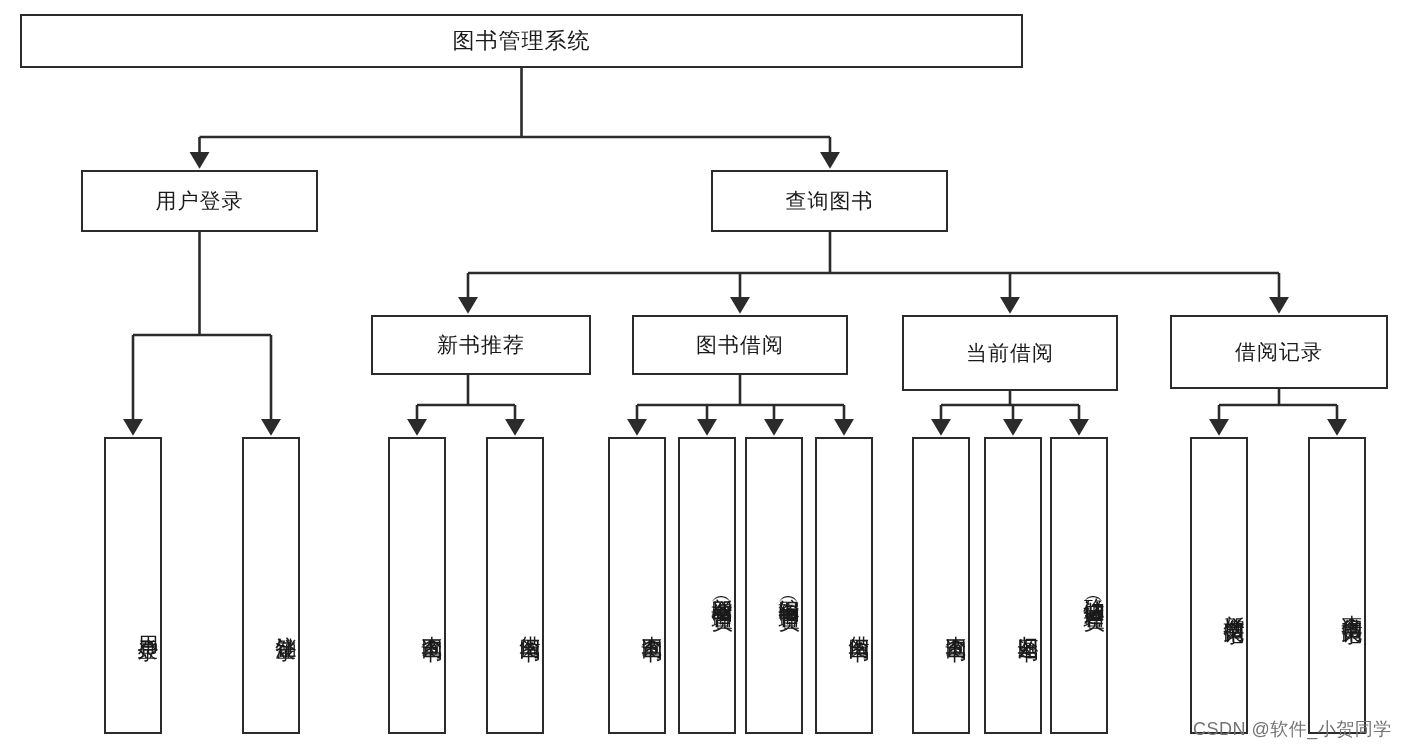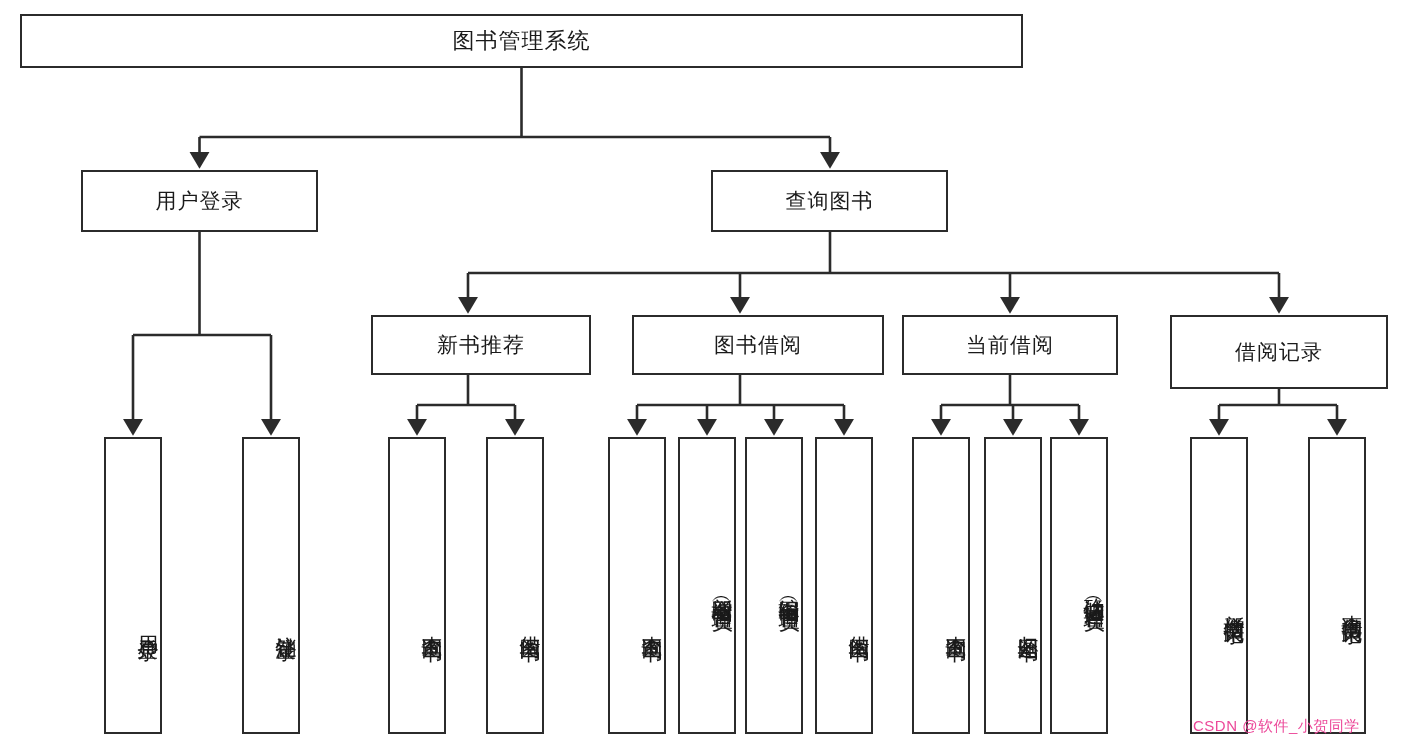--- a/index.html
+++ b/index.html
@@ -53,22 +53,22 @@
     justify-content: center;
     padding-top: 6px;
     text-align: center;
   }
   .node-v span {
     writing-mode: vertical-rl;
     text-orientation: upright;
   }
   .watermark {
     position: absolute;
-    font-size: 15px;
-    color: #ec4899;
+    font-size: 18px;
+    color: #737373;
     white-space: nowrap;
     letter-spacing: 0.5px;
   }
 </style>
 </head>
 <body>
 
 <div id="canvas">
 
   <svg id="wires" viewBox="0 0 1405 747" xmlns="http://www.w3.org/2000/svg">
@@ -129,24 +129,24 @@
   <div class="node node-h" style="left:81px; top:170px; width:237px; height:62px;">
     <span>用户登录</span>
   </div>
   <div class="node node-h" style="left:711px; top:170px; width:237px; height:62px;">
     <span>查询图书</span>
   </div>
 
   <div class="node node-h" style="left:360px; top:315px; width:220px; height:60px;margin-left:11px;">
     <span>新书推荐</span>
   </div>
-  <div class="node node-h" style="left:632px; top:315px; width:252px; height:60px;">
+  <div class="node node-h" style="left:632px; top:315px; width:216px; height:60px;">
     <span>图书借阅</span>
   </div>
-  <div class="node node-h" style="left:902px; top:315px; width:216px; height:60px;">
+  <div class="node node-h" style="left:902px; top:315px; width:216px; height:76px;">
     <span>当前借阅</span>
   </div>
   <div class="node node-h" style="left:1170px; top:315px; width:218px; height:74px;">
     <span>借阅记录</span>
   </div>
 
   <div class="node node-v" style="left:104px; top:437px; width:58px; height:297px; padding-top:74px;">
     <span>用户登录</span>
   </div>
   <div class="node node-v" style="left:242px; top:437px; width:58px; height:297px; padding-top:74px;">

